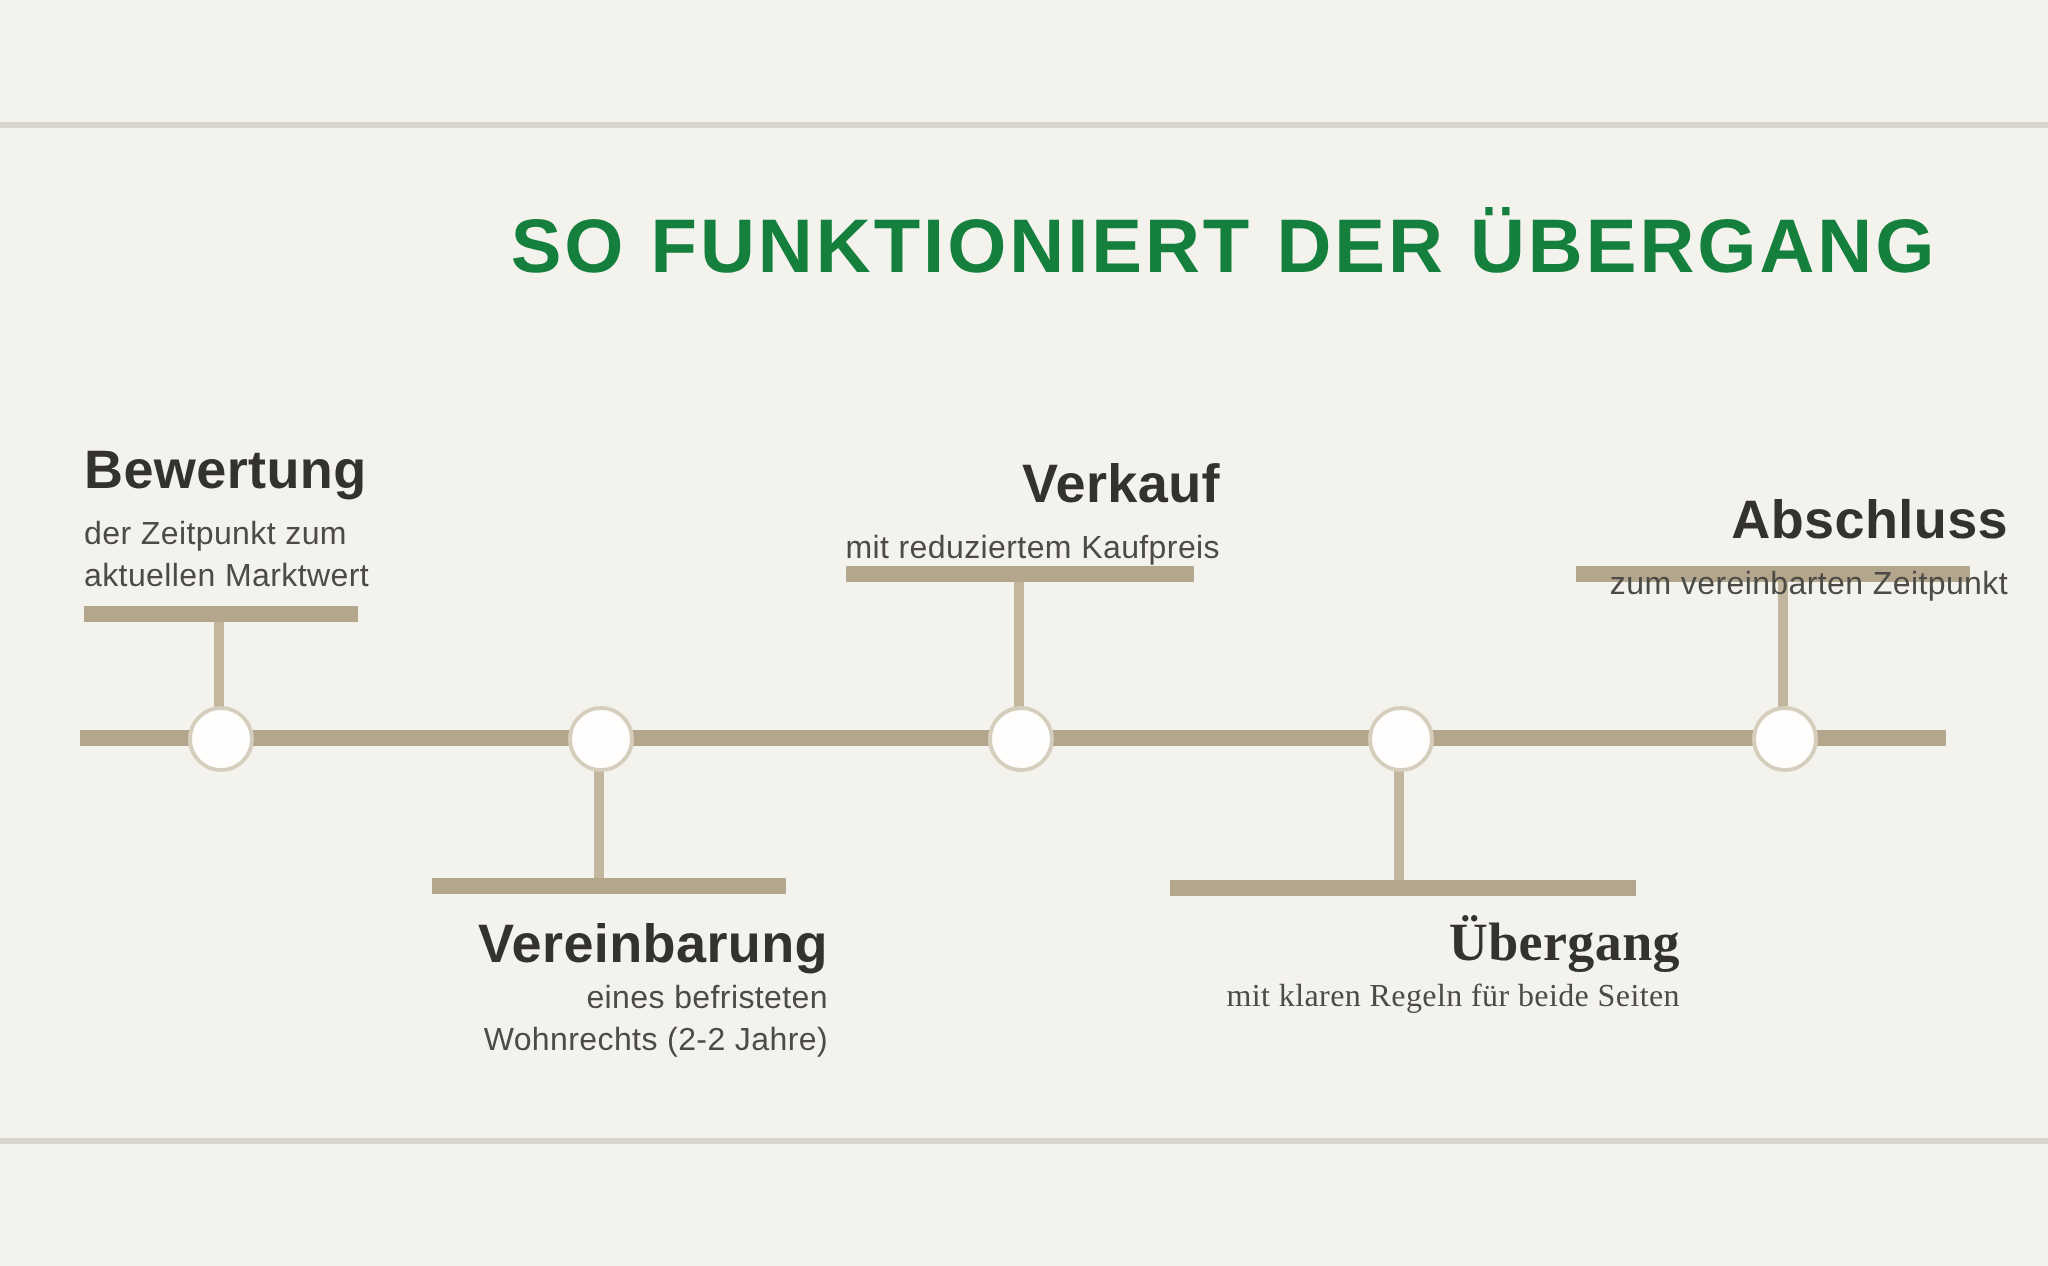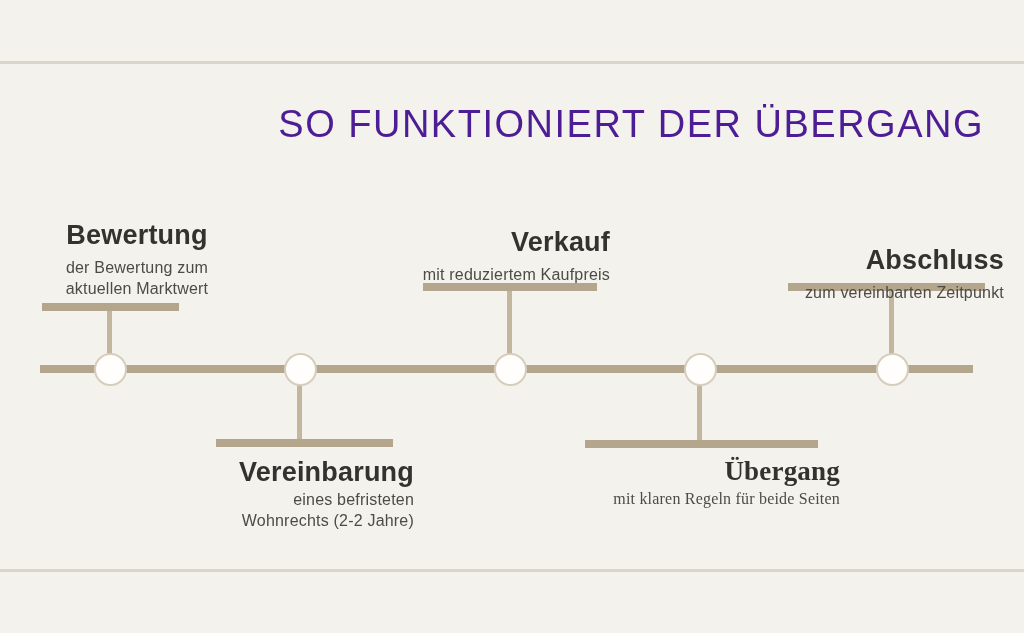--- a/index.html
+++ b/index.html
@@ -24,26 +24,26 @@
   }
   .rule-top    { top: 61px; }
   .rule-bottom { top: 569px; }
 
   .title {
     position: absolute;
     left: 240px;
     top: 100px;
     width: 744px;
     margin: 0;
-    text-align: right;
+    text-align: center;
     font-size: 38px;
     line-height: 48px;
-    font-weight: 400;
+    font-weight: 700;
     letter-spacing: 1.5px;
-    color: #4c1d95;
+    color: #15803d;
     white-space: nowrap;
   }
 
   .axis {
     position: absolute;
     left: 40px;
     top: 365px;
     width: 933px;
     height: 8px;
     background: #b4a68c;
@@ -81,21 +81,21 @@
     color: #33322e;
   }
   .callout .d {
     margin-top: 6px;
     font-size: 16px;
     line-height: 21px;
     letter-spacing: 0.2px;
     color: #4c4b45;
   }
   .co-below .d { margin-top: 1px; }
-  .ta-left   { text-align: center; }
+  .ta-left   { text-align: left; }
   .ta-center { text-align: right; }
 
   
   .co-1   { left: 42px;  top: 219px; width: 190px; }
   .bar-1  { left: 42px;  top: 303px; width: 137px; }
   .stem-1 { left: 107px; top: 309px; height: 46px; }
   .node-1 { left: 94px;  top: 353px; }
 
   
   .co-2   { left: 194px; top: 456px; width: 220px; }
@@ -132,21 +132,21 @@
   <h1 class="title">SO FUNKTIONIERT DER ÜBERGANG</h1>
 
   <div class="axis"></div>
 
   <div class="bar bar-1"></div>
   <div class="stem stem-1"></div>
   <div class="node node-1"></div>
   <div class="callout co-1 co-above ta-left">
     <div class="h">Bewertung</div>
     <div class="d">
-      <div>der Bewertung zum</div>
+      <div>der Zeitpunkt zum</div>
       <div>aktuellen Marktwert</div>
     </div>
   </div>
 
   <div class="bar bar-2"></div>
   <div class="stem stem-2"></div>
   <div class="node node-2"></div>
   <div class="callout co-2 co-below ta-center">
     <div class="h">Vereinbarung</div>
     <div class="d">

